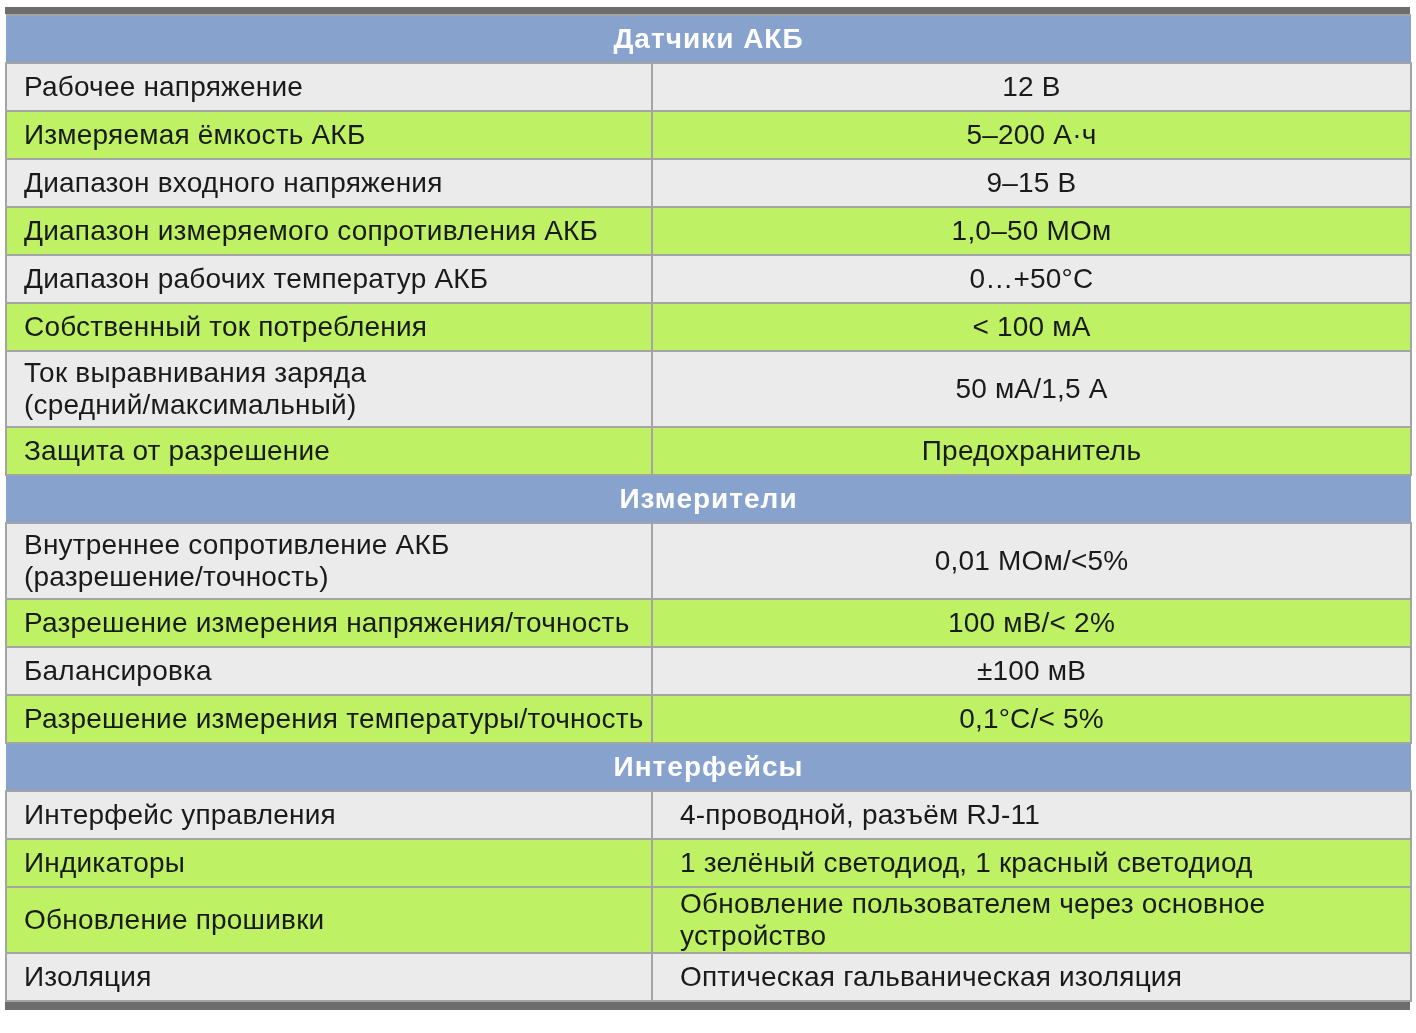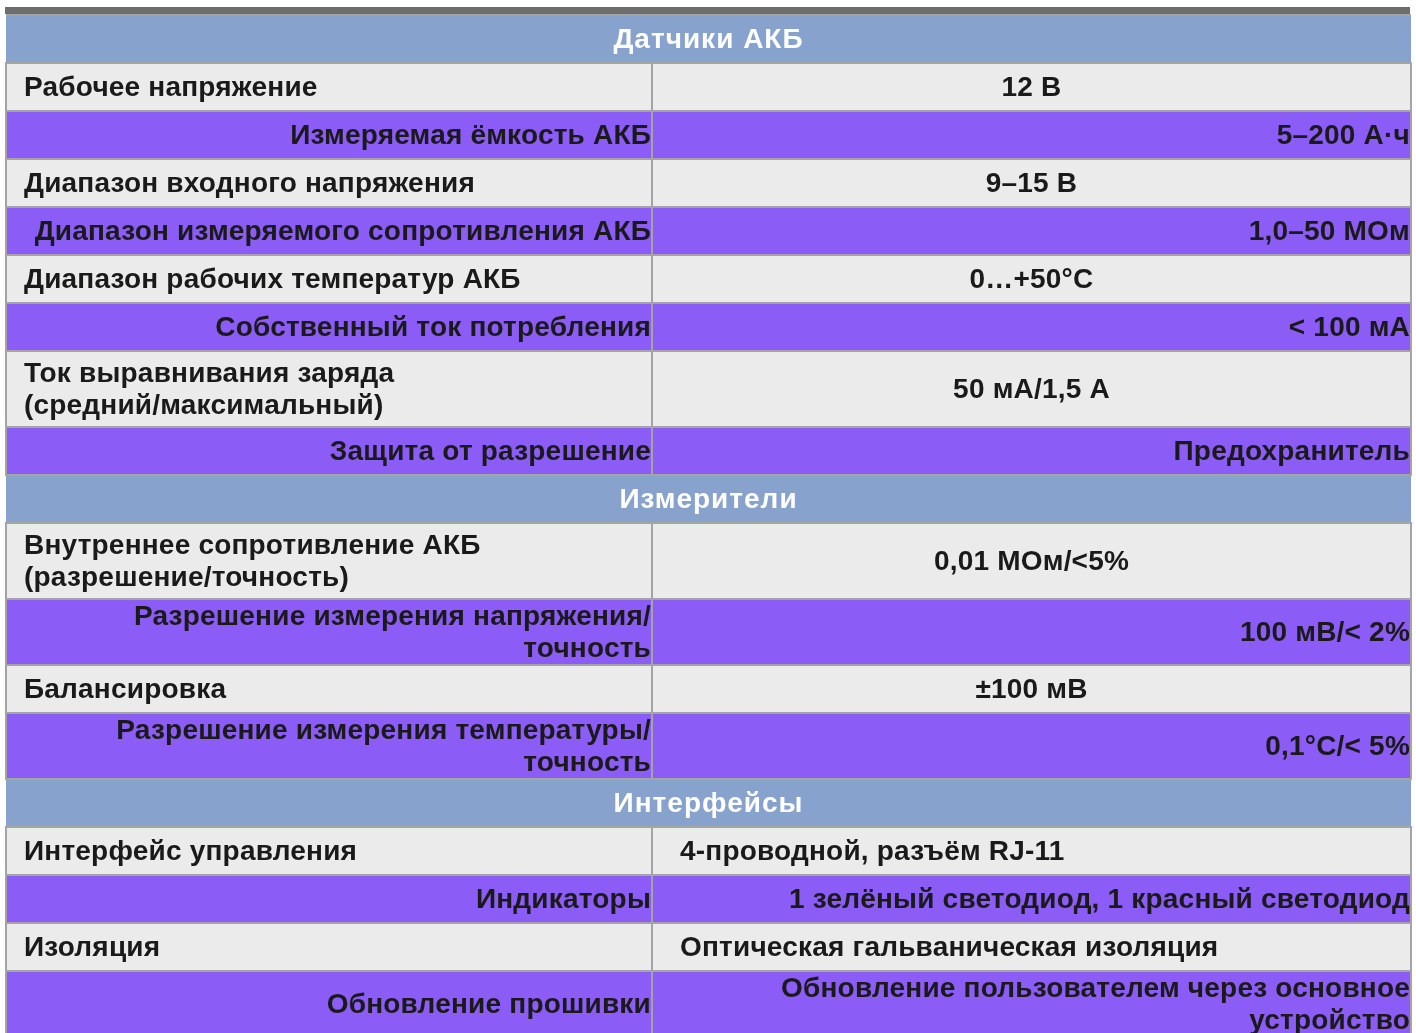--- a/index.html
+++ b/index.html
@@ -9,24 +9,24 @@
   .top-bar { height: 7px; background: #6d6d6d; }
   .bottom-bar { height: 8px; background: #6d6d6d; }
   table { border-collapse: collapse; width: 100%; table-layout: fixed; }
   col.c1 { width: 646px; }
   col.c2 { width: 759px; }
   td { border: 2px solid #a4a4a4; color: #1a1a1a; font-size: 28px; line-height: 32px;
        padding: 0 0 0 17px; vertical-align: middle; letter-spacing: 0.2px;
        transform-origin: left center; }
   tr.section td { background: #87a2cc; color: #ffffff; font-weight: bold; text-align: center;
                   padding: 0; height: 46px; letter-spacing: 1px; border-left: none; border-right: none; margin-top: 28px; }
-  tr.row td { height: 46px; font-weight: bold; }
+  tr.row td { height: 46px; }
   tr.row.tall td { height: 74px; }
   tr.row.shade td { background: #ebebeb; }
-  tr.row.plain td { background: #8b5cf6; text-align: right; }
+  tr.row.plain td { background: #bef264; }
   td.val-center { text-align: center; padding: 0; margin-left: 8px; }
   td.val-left { text-align: left; padding-left: 27px; }
   td:first-child { border-left: 2px solid #a4a4a4; }
   td:last-child { border-right: 2px solid #a4a4a4; }
   .lbl { white-space: pre-line; }
 </style>
 </head>
 <body>
 
 <div class="table-wrap">
@@ -100,24 +100,24 @@
         <td colspan="2">Интерфейсы</td>
       </tr>
       <tr class="row shade">
         <td class="lbl">Интерфейс управления</td>
         <td class="val-left">4-проводной, разъём RJ-11</td>
       </tr>
       <tr class="row plain">
         <td class="lbl">Индикаторы</td>
         <td class="val-left">1 зелёный светодиод, 1 красный светодиод</td>
       </tr>
+      <tr class="row plain">
+        <td class="lbl">Обновление прошивки</td>
+        <td class="val-left">Обновление пользователем через основное устройство</td>
+      </tr>
       <tr class="row shade">
         <td class="lbl">Изоляция</td>
         <td class="val-left">Оптическая гальваническая изоляция</td>
-      </tr>
-      <tr class="row plain">
-        <td class="lbl">Обновление прошивки</td>
-        <td class="val-left">Обновление пользователем через основное устройство</td>
       </tr>
     </tbody>
   </table>
   <div class="bottom-bar"></div>
 </div>
 
 </body></html>

